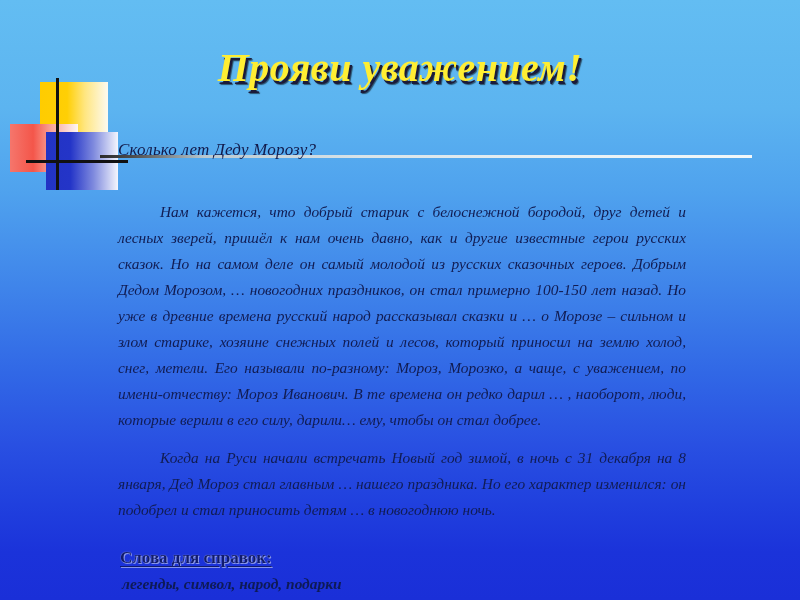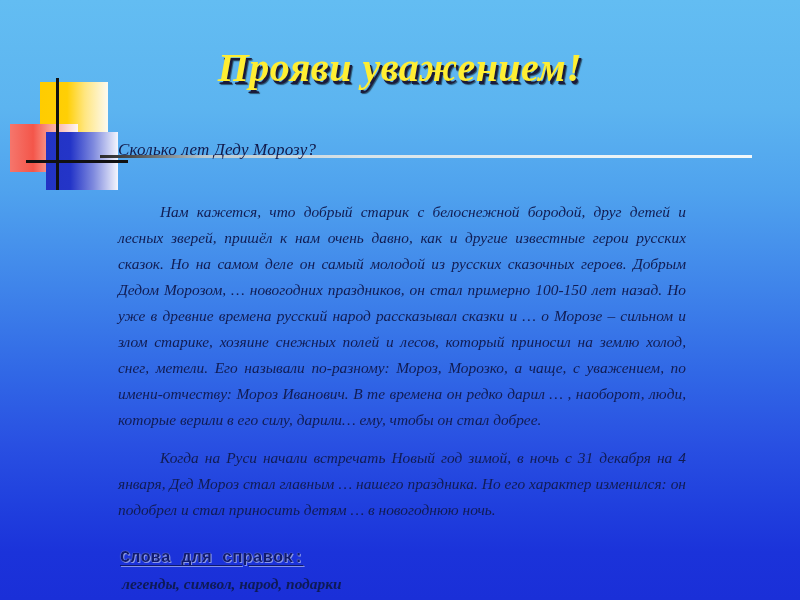--- a/index.html
+++ b/index.html
@@ -146,21 +146,20 @@
     position: absolute;
     left: 120px;
     top: 548px;
     font-size: 17px;
     font-weight: bold;
     color: #101a6e;
     text-decoration: underline;
     text-underline-offset: 3px;
     text-shadow: 0 0 1px #b9c4e8, 1px 1px 0 rgba(220,228,250,0.55);
     white-space: nowrap;
-    font-family: Liberation Mono, monospace;
   }
   .ref-words {
     position: absolute;
     left: 122px;
     top: 575px;
     font-size: 15.4px;
     font-style: italic;
     font-weight: bold;
     color: #0e1a55;
     white-space: nowrap;
@@ -180,19 +179,19 @@
   </div>
 
   <div class="title">Прояви уважением!</div>
 
   <div class="rule"></div>
 
   <div class="subhead">Сколько лет Деду Морозу?</div>
 
   <div class="body-text">
     <p>Нам кажется, что добрый старик с белоснежной бородой, друг детей и лесных зверей, пришёл к нам очень давно, как и другие известные герои русских сказок. Но на самом деле он самый молодой из русских сказочных героев. Добрым Дедом Морозом, …  новогодних праздников, он стал примерно 100-150 лет назад. Но уже в древние времена русский народ рассказывал сказки и … о Морозе – сильном и злом старике, хозяине снежных полей и лесов, который приносил на землю холод, снег, метели. Его называли по-разному: Мороз, Морозко, а чаще, с уважением, по имени-отчеству: Мороз Иванович. В те времена он редко дарил … , наоборот, люди, которые верили в его силу, дарили… ему, чтобы он стал добрее.</p>
-    <p>Когда на Руси начали встречать Новый год зимой,  в ночь с 31 декабря на 4 января, Дед Мороз стал главным …  нашего праздника. Но его характер изменился: он подобрел и стал приносить детям …  в новогоднюю ночь.</p>
+    <p>Когда на Руси начали встречать Новый год зимой,  в ночь с 31 декабря на 8 января, Дед Мороз стал главным …  нашего праздника. Но его характер изменился: он подобрел и стал приносить детям …  в новогоднюю ночь.</p>
   </div>
 
   <div class="ref-title">Слова для справок:</div>
   <div class="ref-words">легенды, символ, народ, подарки</div>
 
 </div>
 
 </body></html>

